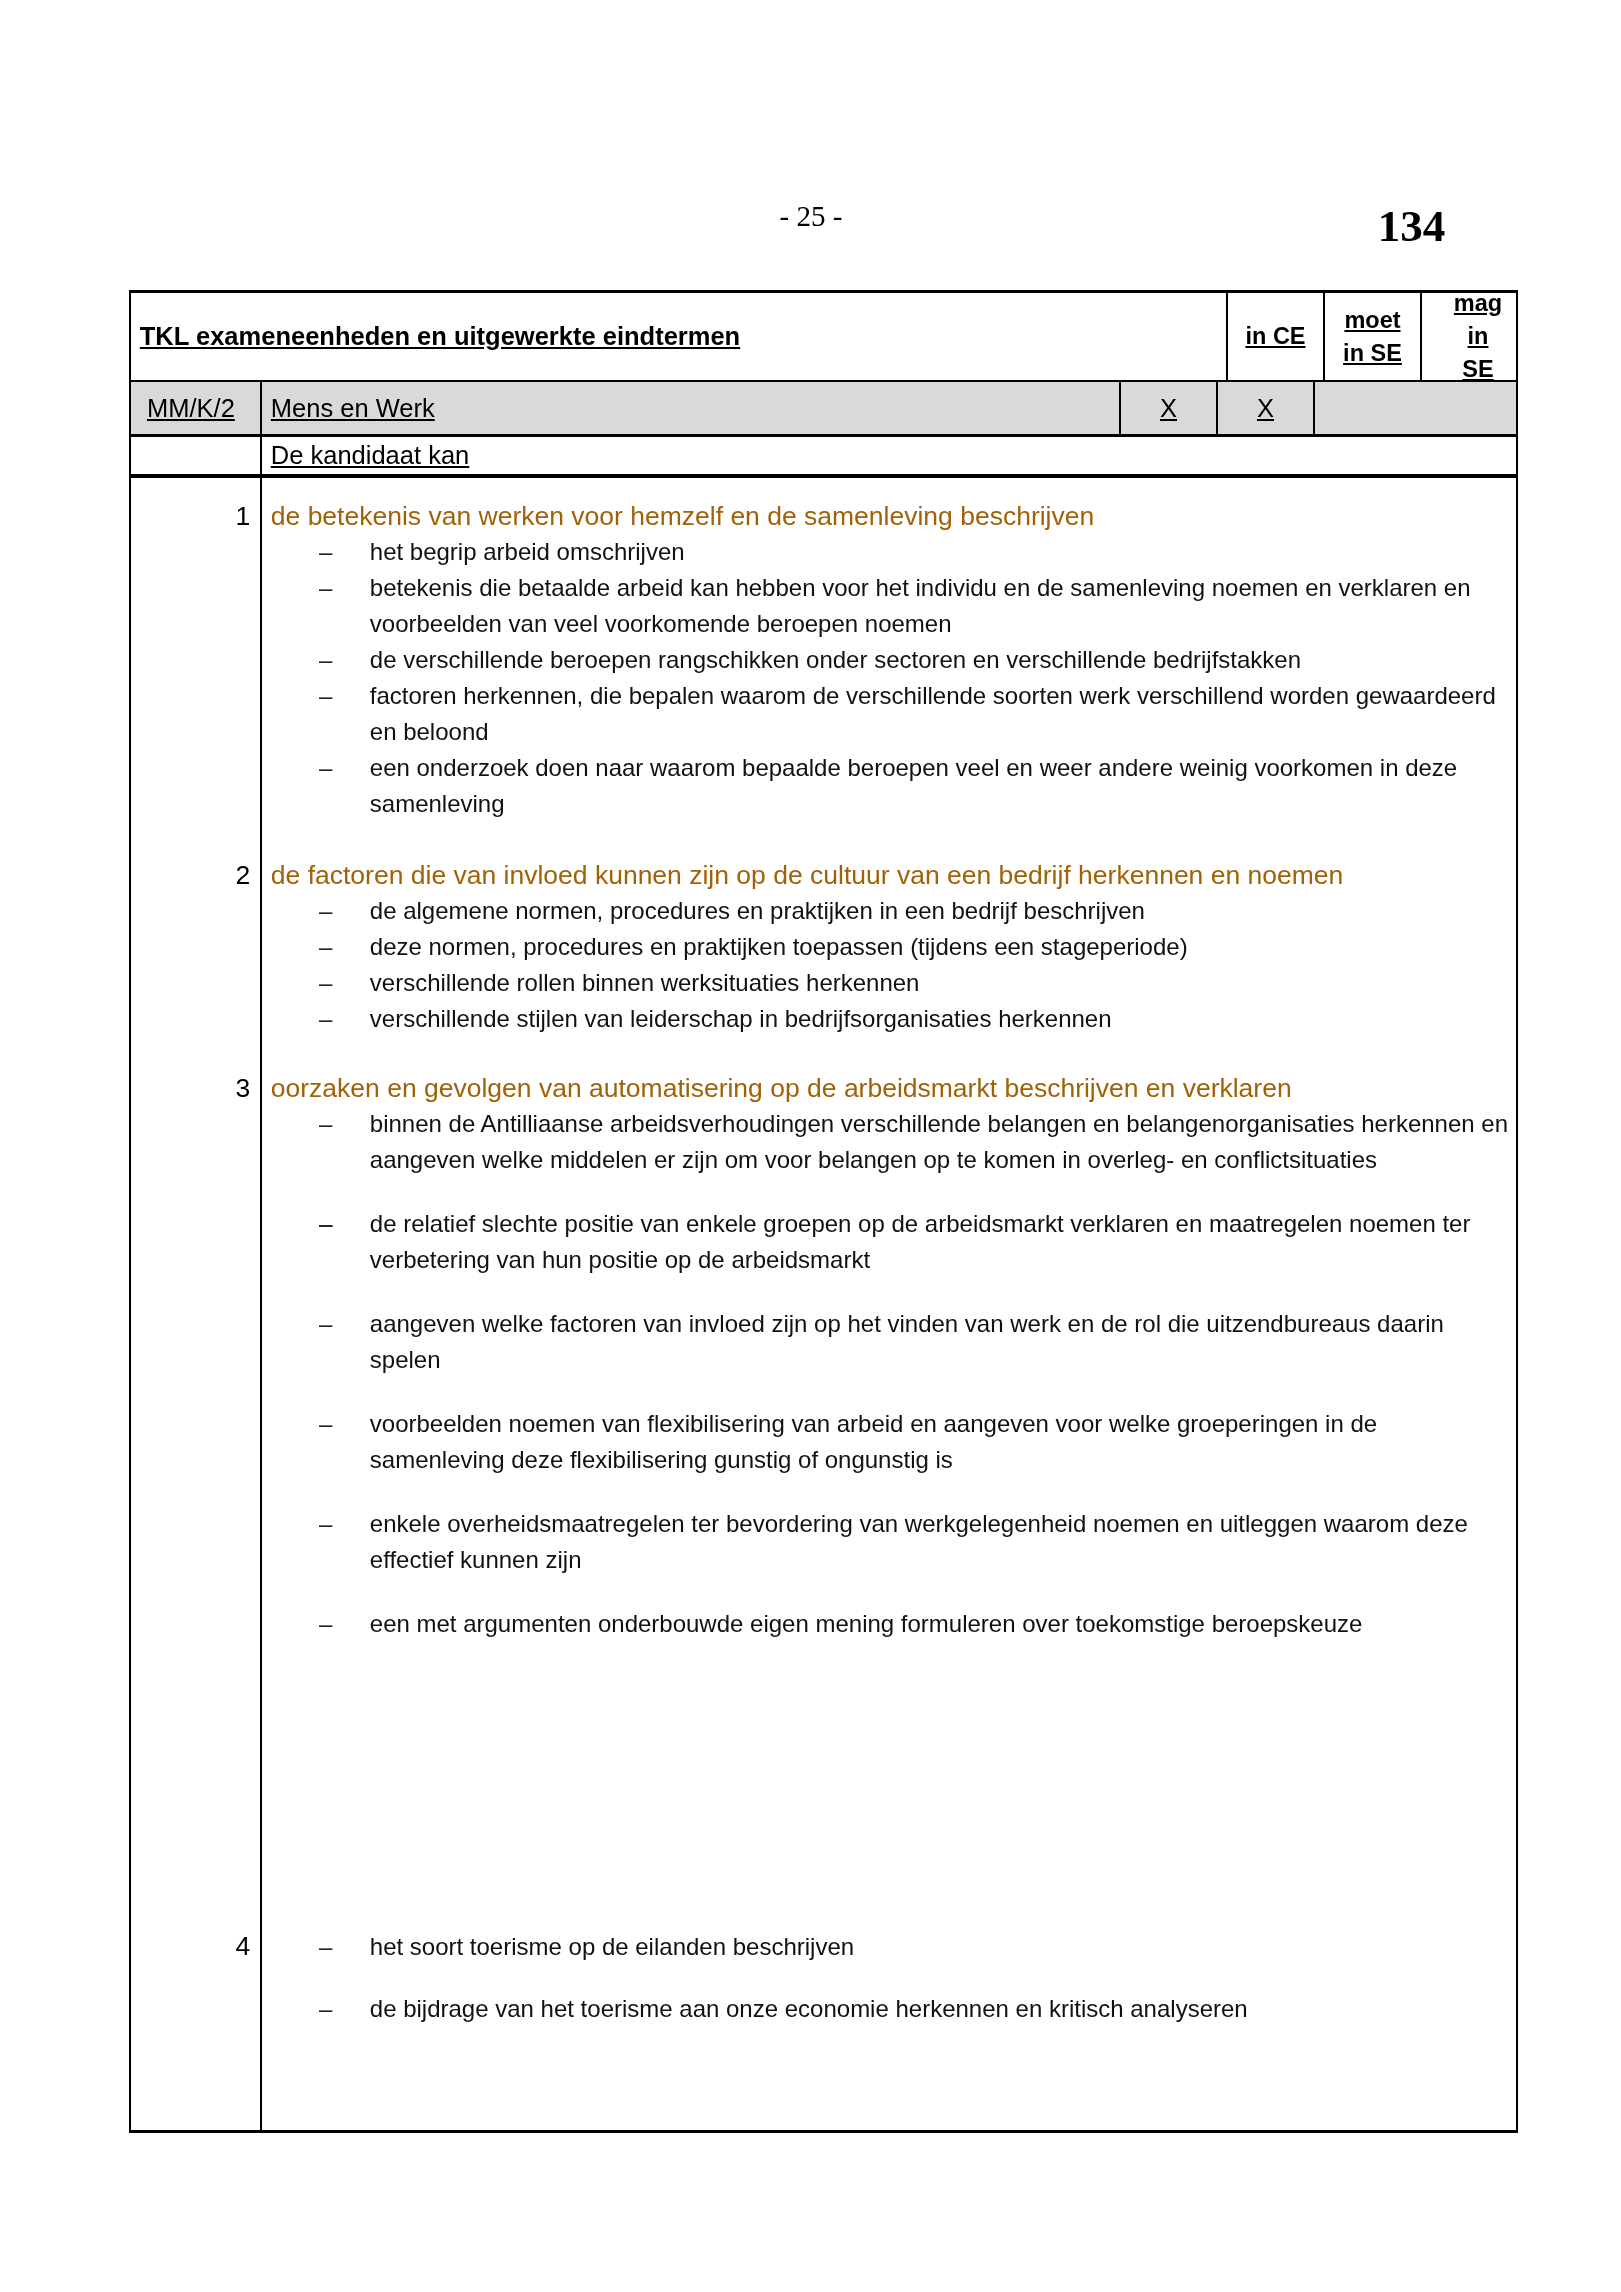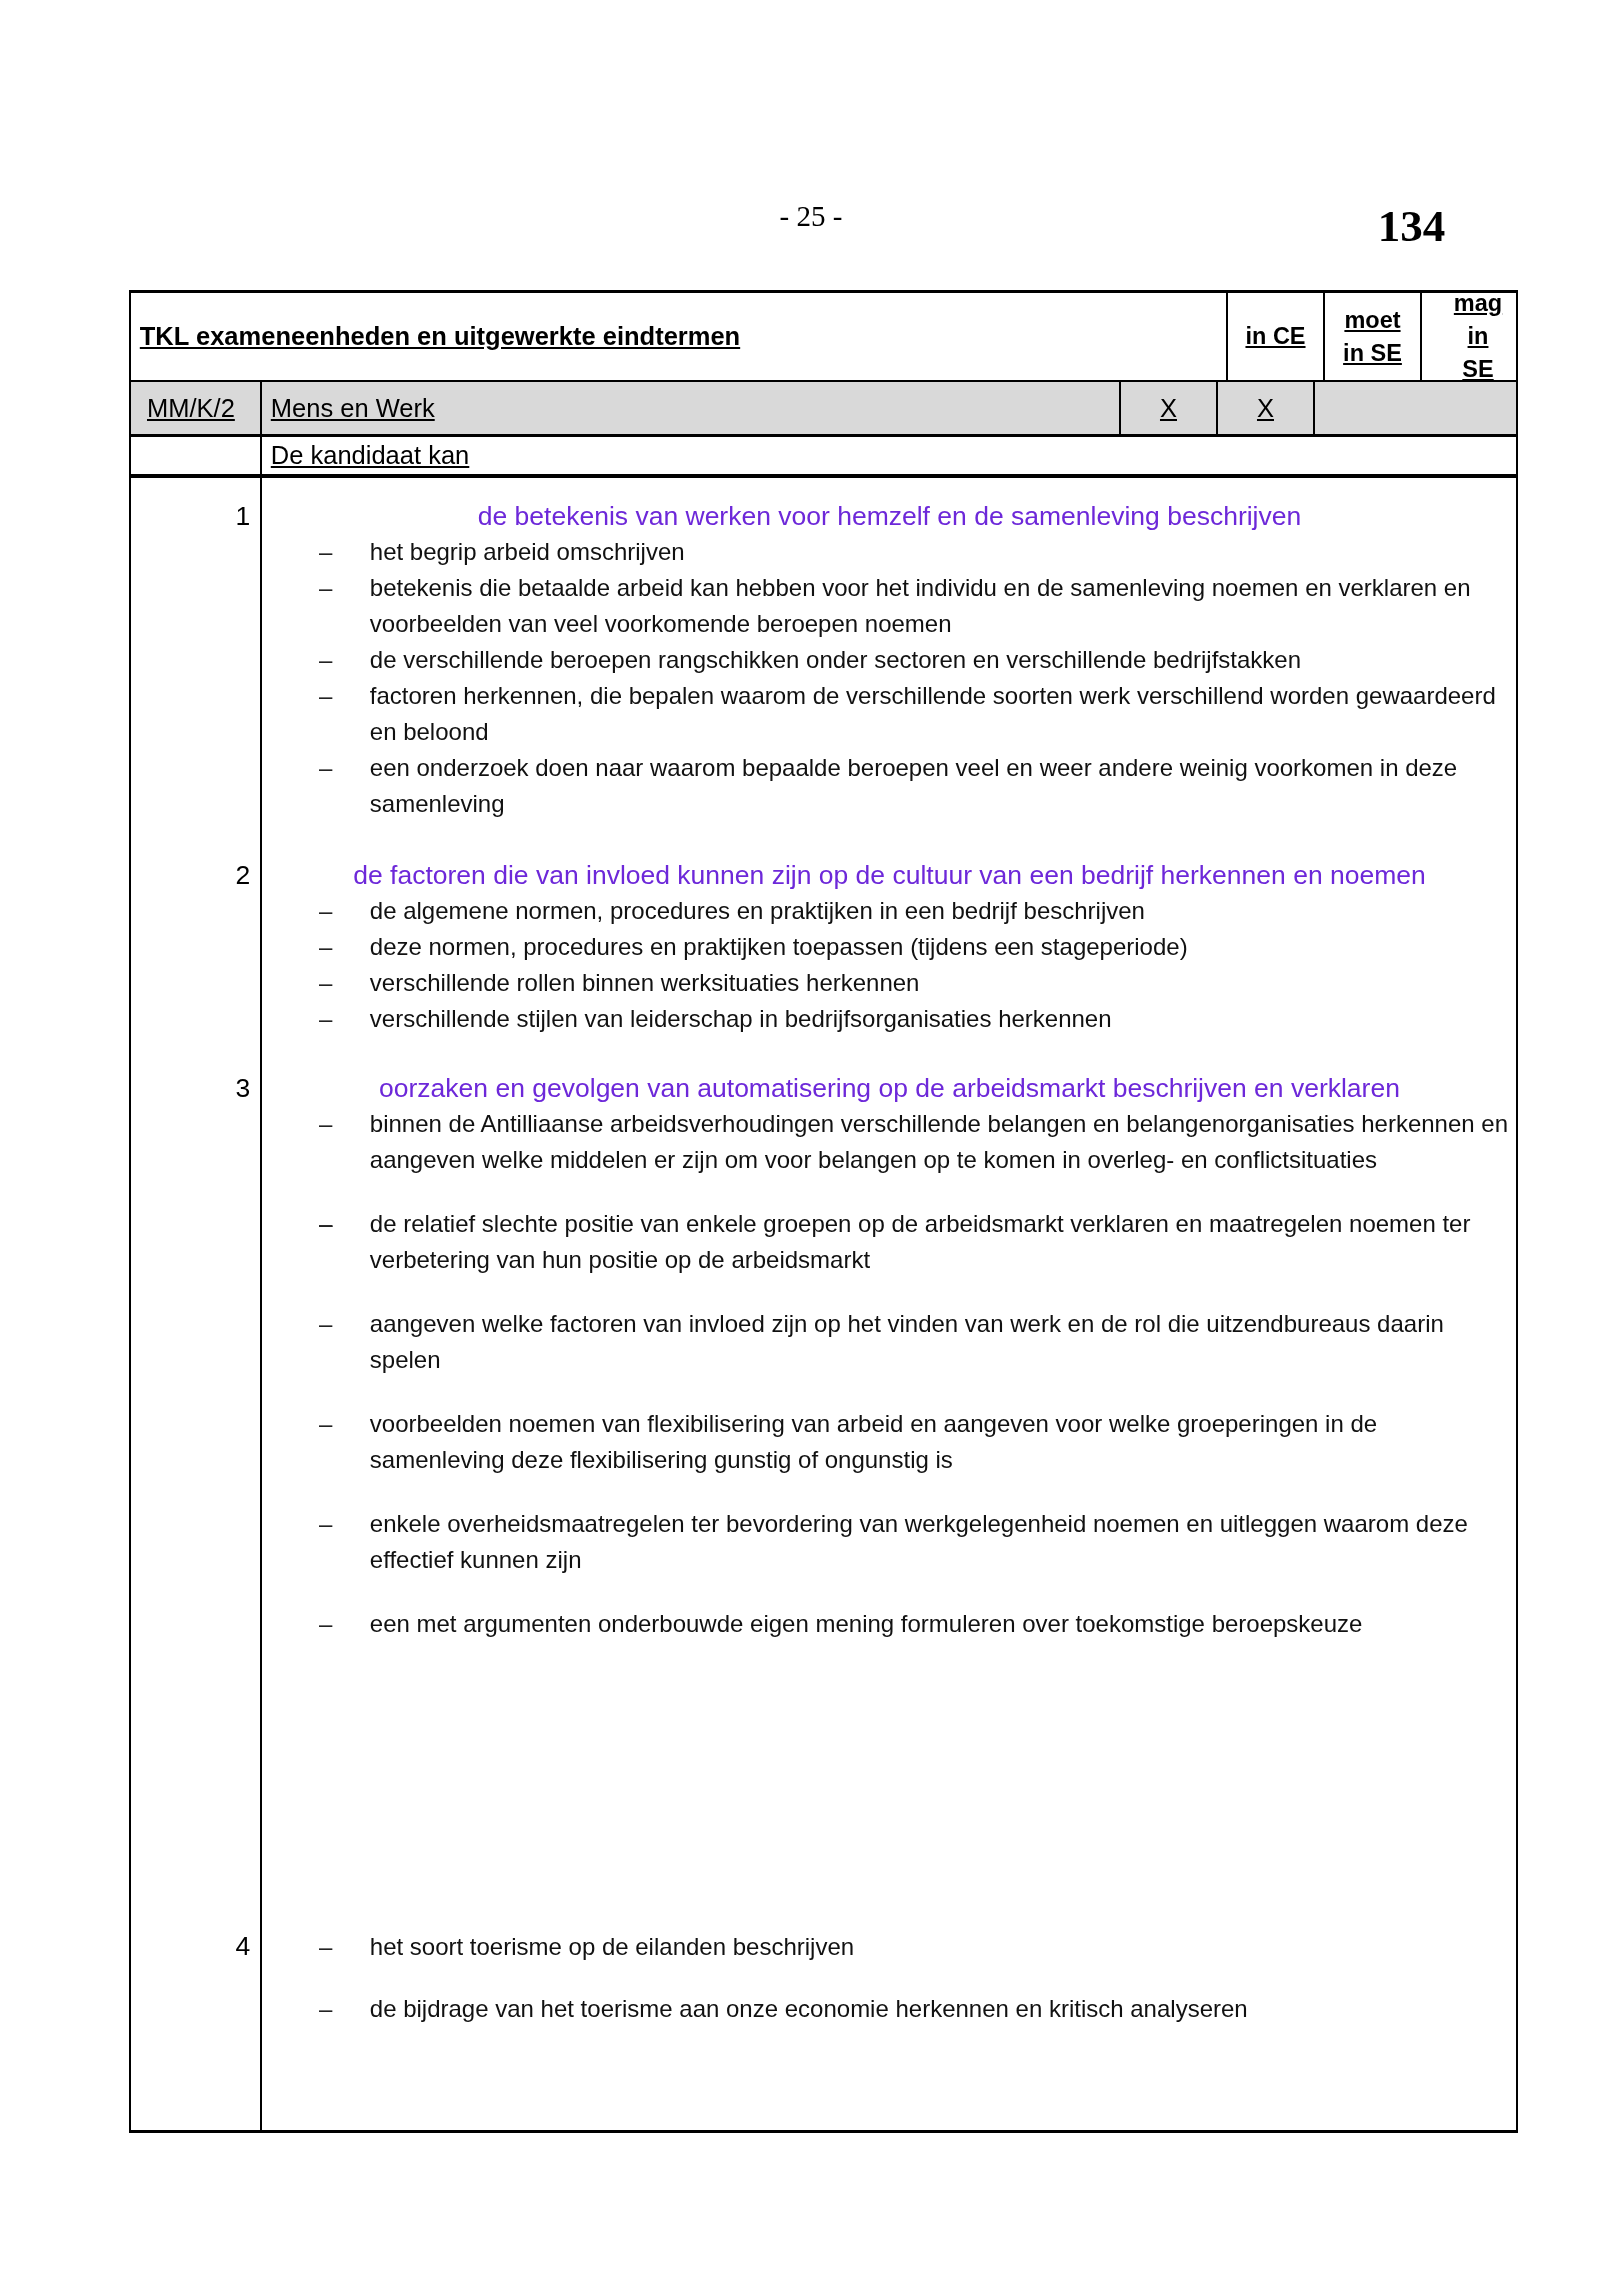--- a/index.html
+++ b/index.html
@@ -29,21 +29,21 @@
   .gray .c-flag { width: 97px; display: flex; align-items: center; justify-content: center; font-size: 25.5px; border-right: 2px solid #000; box-sizing: border-box; }
   .gray .c-flag:last-child { border-right: none; width: 94px; }
   .kand { height: 41px; border-left: 2px solid #000; border-right: 2px solid #000; border-bottom: 4.9px solid #000; }
   .kand .c-code { width: 131px; border-right: 2px solid #000; box-sizing: border-box; }
   .kand .c-title { flex: 1; display: flex; align-items: center; padding-left: 8.8px; font-size: 25.5px; }
   .body { height: 1655px; border-left: 2px solid #000; border-right: 2px solid #000; border-bottom: 3.9px solid #000; }
   .body .c-code { width: 131px; border-right: 2px solid #000; box-sizing: border-box; position: relative; }
   .body .c-content { flex: 1; position: relative; }
   .num { position: absolute; right: 9.8px; font-size: 26.5px; line-height: 35px; text-align: right; }
   .item { position: absolute; left: 8.8px; right: 7.8px; }
-  .item-title { font-size: 26.5px; line-height: 35px; color: #6d28d9; text-align: center; }
+  .item-title { font-size: 26.5px; line-height: 35px; color: #a16207; }
   .bullet { position: relative; padding-left: 99px; font-size: 24px; line-height: 36px; color: #111; }
   .bullet .dash { position: absolute; left: 45px; top: 0; width: 19.6px; text-align: center; color: #222; }
   .gap { margin-top: 28px; }
   .gap-s { margin-top: 25.5px; }
 </style>
 </head>
 <body>
 
 <div class="page-num">- 25 -</div>
 <div class="doc-num">134</div>

